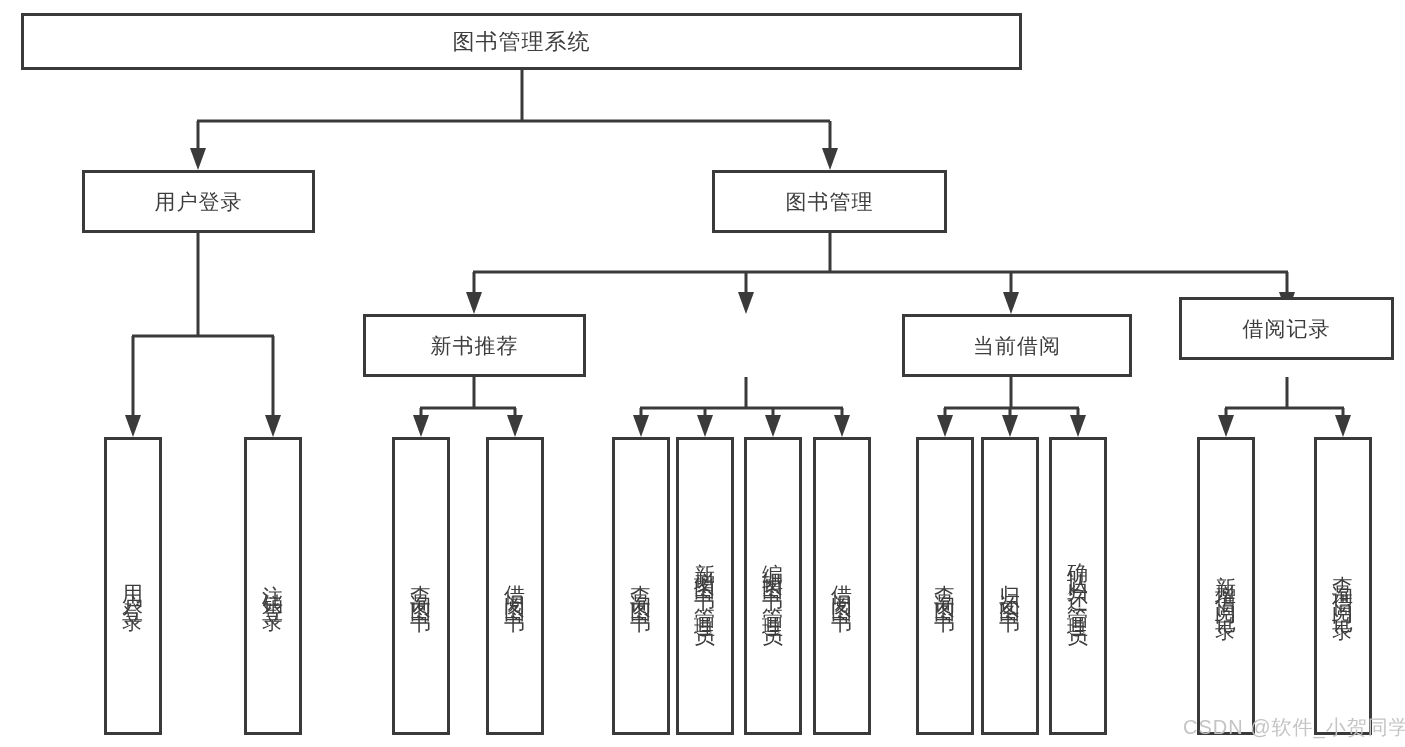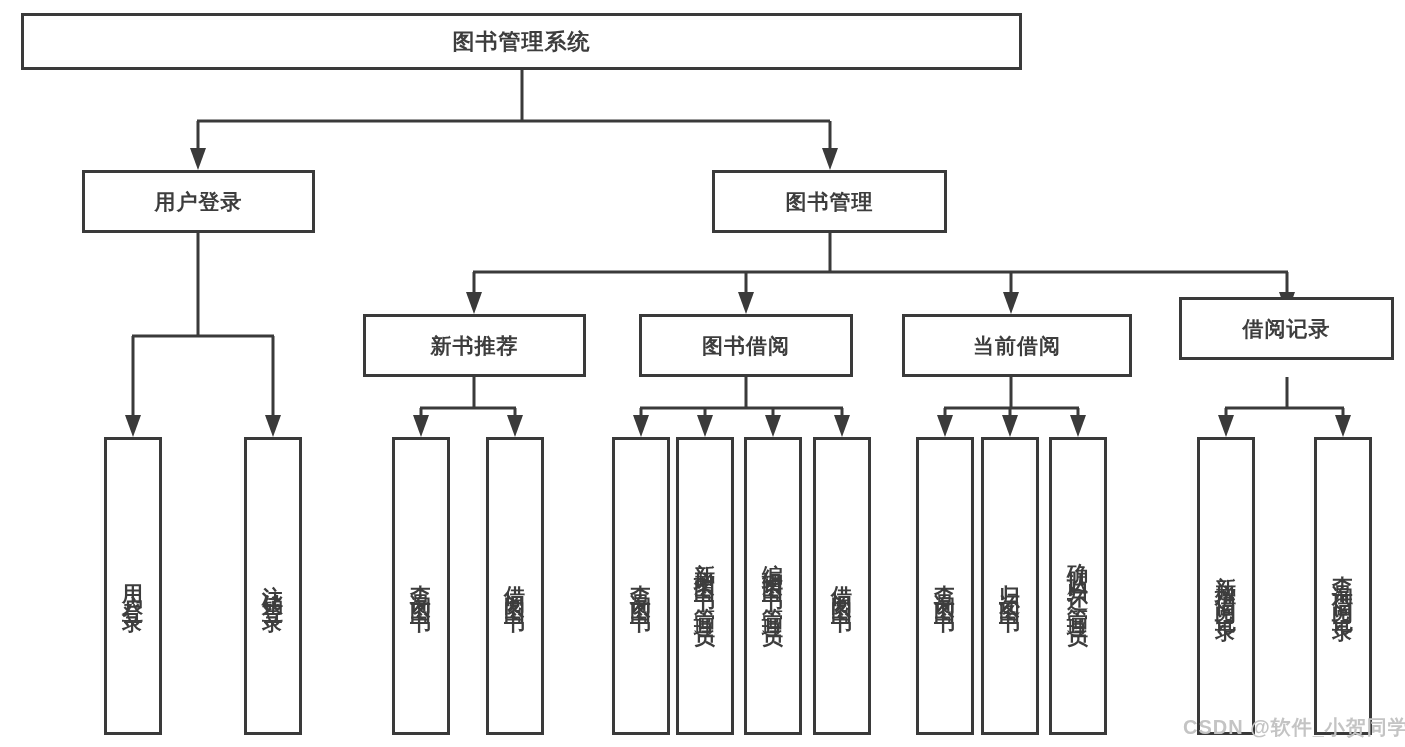--- a/index.html
+++ b/index.html
@@ -3,21 +3,20 @@
 <meta charset="utf-8">
 <style>
   :root{
     --line:#3a3a3a; --text:#3d3d3d; --background:#ffffff; --watermark:#c4c4c4;
   }
   html,body{margin:0;padding:0;background:var(--background);}
   body{font-family:"Liberation Sans", sans-serif;}
   .canvas{
     position:relative; width:1405px; height:747px; overflow:hidden;
     background:var(--background);
-    font-weight:bold;
   }
   .connector-layer{position:absolute; left:0; top:0;}
   .box{
     position:absolute; box-sizing:border-box; background:#fff;
     border:3px solid var(--line);
     display:flex; align-items:center; justify-content:center;
     color:var(--text);
   }
   .box.h span{
     font-size:21px; letter-spacing:1px; white-space:nowrap;
@@ -95,23 +94,20 @@
   <div class="box h" style="left:82px;top:170px;width:233px;height:63px">
     <span>用户登录</span>
   </div>
   <div class="box h" style="left:363px;top:314px;width:223px;height:63px">
     <span>新书推荐</span>
   </div>
 
   <div class="box h" style="left:712px;top:170px;width:235px;height:63px">
     <span>图书管理</span>
   </div>
-  <div class="box h" style="left:639px;top:314px;width:214px;height:63px">
-    <span>图书借阅</span>
-  </div>
   <div class="box h" style="left:902px;top:314px;width:230px;height:63px">
     <span>当前借阅</span>
   </div>
   <div class="box h" style="left:1179px;top:297px;width:215px;height:63px">
     <span>借阅记录</span>
   </div>
 
   <div class="box v" style="left:104px;top:437px;width:58px;height:298px">
     <span>用户登录</span>
   </div>

